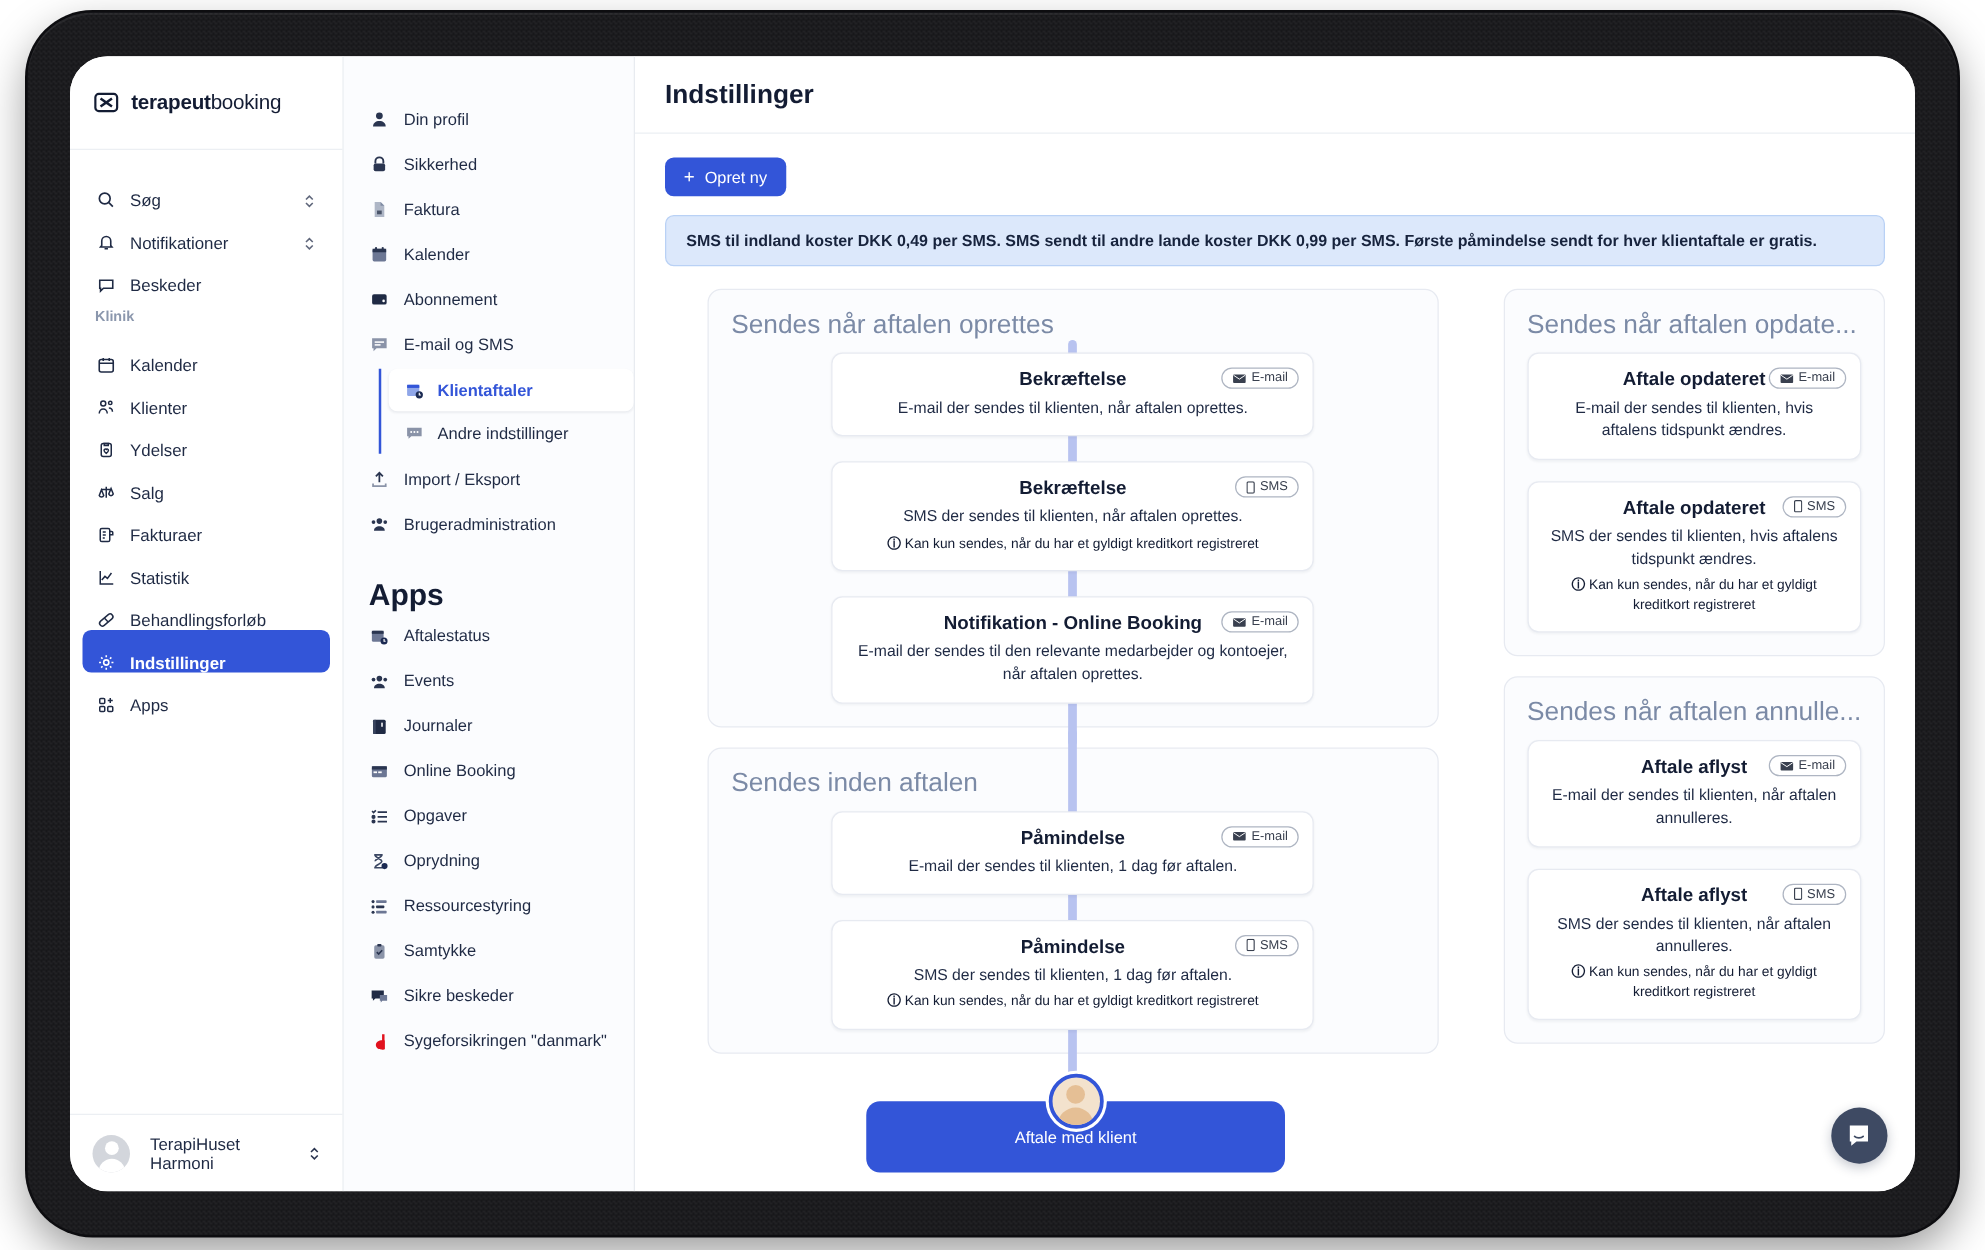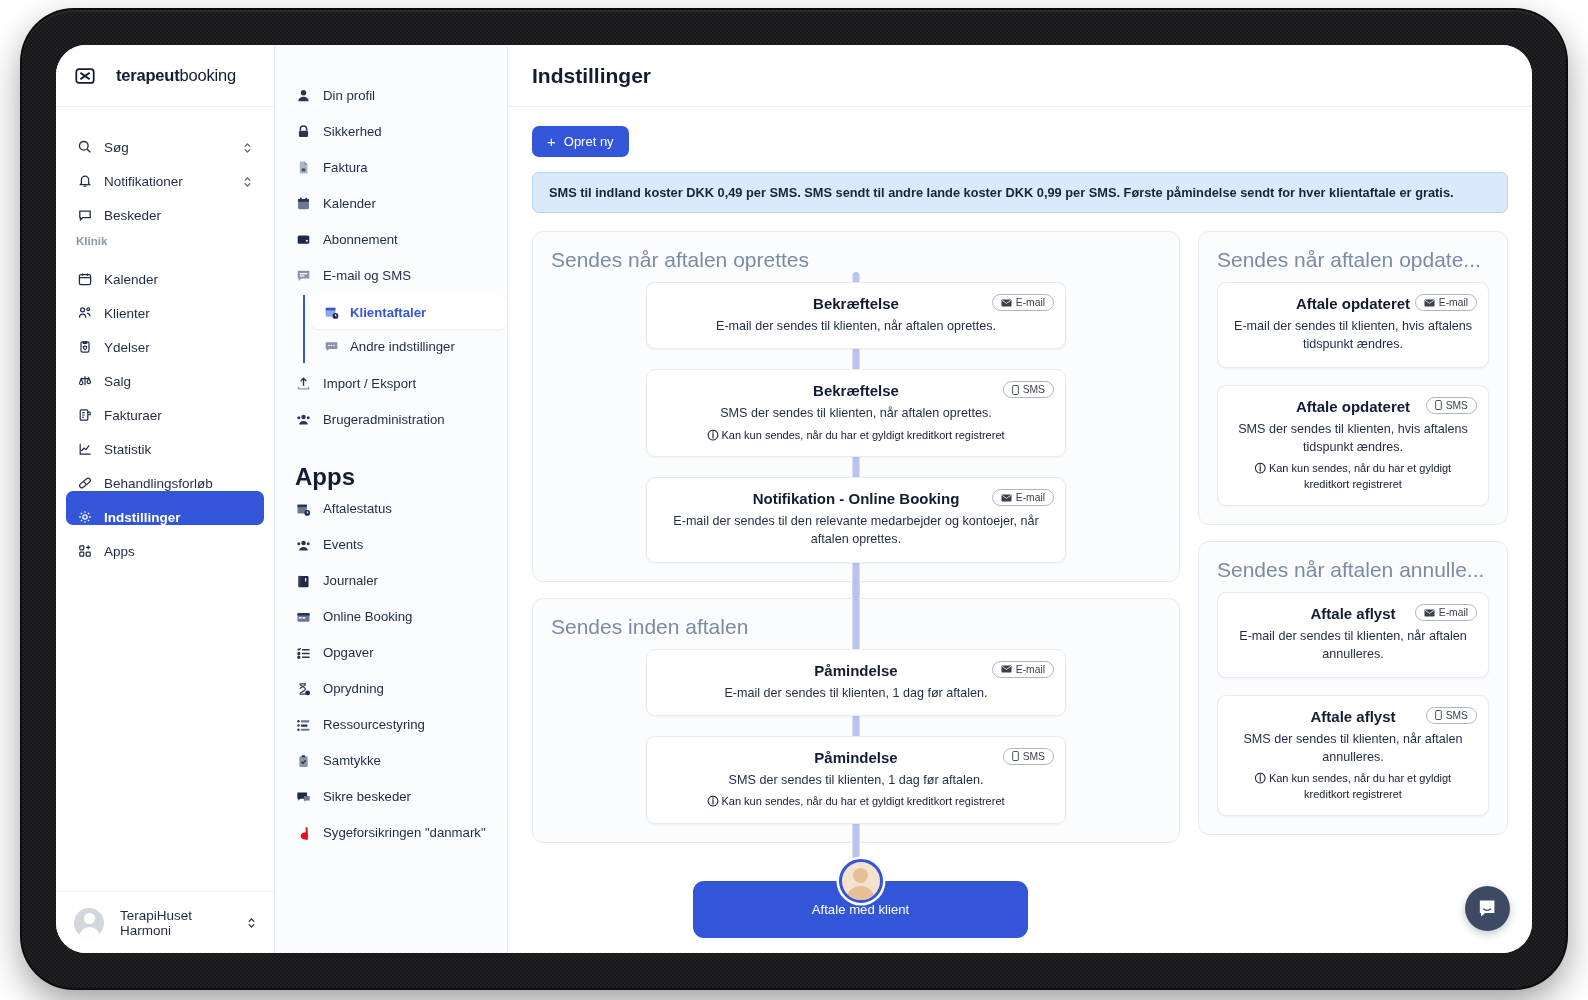--- a/index.html
+++ b/index.html
@@ -41,22 +41,22 @@
 
   
   #left-nav {
     width: 219px; height: 100%;
     border-right: 1px solid #e8ebf0;
     background: #ffffff;
     display: flex; flex-direction: column;
     flex: 0 0 219px;
   }
   .brand-row {
-    height: 62px; display: flex; align-items: center;
-    padding-left: 18px; gap: 20px;
+    height: 75px; display: flex; align-items: center;
+    padding-left: 18px; gap: 9px;
     border-bottom: 1px solid #eceff3;
   }
   .brand-logo { width: 22px; height: 22px; flex: 0 0 22px; }
   .brand-text { font-size: 16.5px; color: #131c33; letter-spacing: -.2px; white-space: nowrap;}
   .brand-text b { font-weight: 700; }
   .brand-text span { font-weight: 400; }
 
   .nav-scroll { flex: 1; padding-top: 14px; overflow: hidden; }
   .nav-item {
     display: flex; align-items: flex-end; gap: 11px;
@@ -139,39 +139,39 @@
     background: #dce8fb; border: 1px solid #b9d1f5; border-radius: 7px;
     padding: 12px 16px; font-size: 12.8px; font-weight: 700; color: #17233d;
   }
 
   .cols { display: flex; gap: 18px; margin-top: 18px; align-items: flex-start; }
   .col-left { flex: 1 1 auto; min-width: 0; }
   .col-right { flex: 0 0 310px; }
 
   .section-card {
     border: 1px solid #e7eaf1; border-radius: 11px; background: #fbfcfe;
-    padding: 16px 18px 18px 18px; position: relative;
+    padding: 16px 18px 18px 18px; position: relative; margin-left: 34px;
   }
   .section-card + .section-card { margin-top: 16px; }
   .section-title { font-size: 21px; color: #7b8aa6; font-weight: 400; margin-bottom: 10px;
     white-space: nowrap; overflow: hidden; text-overflow: ellipsis; }
 
   
   .connector {
     position: absolute; width: 7px; background: #b8c3f0; border-radius: 4px;
     left: 50%; transform: translateX(-50%); z-index: 0;
   }
 
   .msg-card {
     position: relative; z-index: 1;
     background: #fff; border: 1px solid #e7eaf1; border-radius: 9px;
     box-shadow: 0 1px 2px rgba(20,30,60,.05);
     padding: 12px 16px 13px 16px; text-align: center;
   }
-  .col-left .msg-card { width: 420px; margin: 0 auto; }
+  .col-left .msg-card { width: 386px; margin: 0 auto; }
   .col-left .msg-card + .msg-card { margin-top: 20px; }
   .col-right .msg-card + .msg-card { margin-top: 17px; }
   .msg-title { font-size: 15px; font-weight: 700; color: #131c33; }
   .msg-desc { font-size: 12.6px; color: #1f2a44; margin-top: 5px; line-height: 1.45; }
   .msg-note { font-size: 11px; color: #131c33; margin-top: 5px; line-height: 1.42; }
   .msg-note .i { font-weight: 700; }
   .badge {
     position: absolute; right: 11px; top: 11px;
     display: inline-flex; align-items: center; gap: 4px;
     border: 1px solid #aeb5c2; border-radius: 11px;

